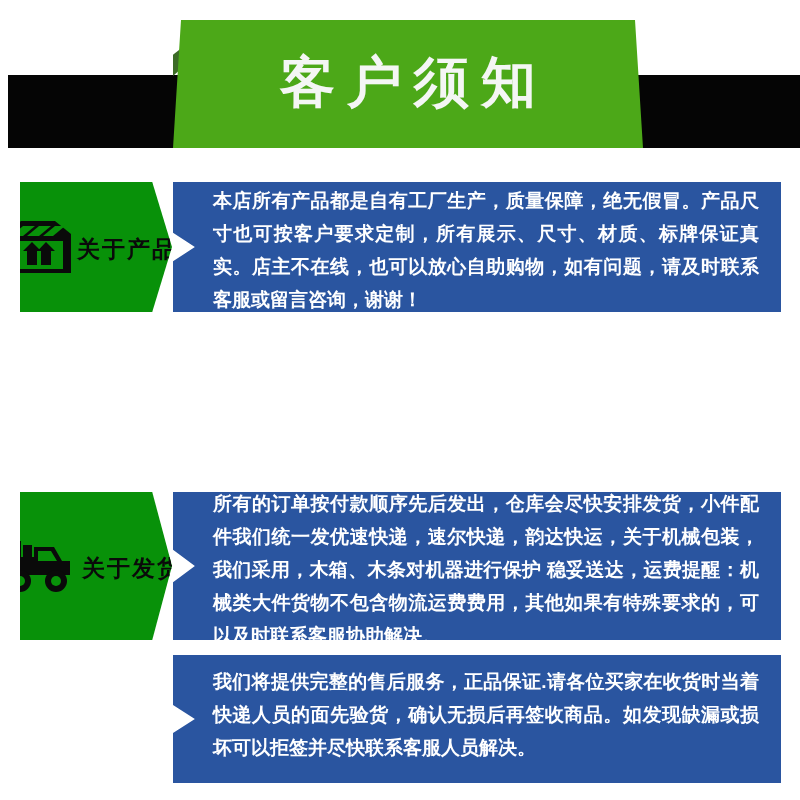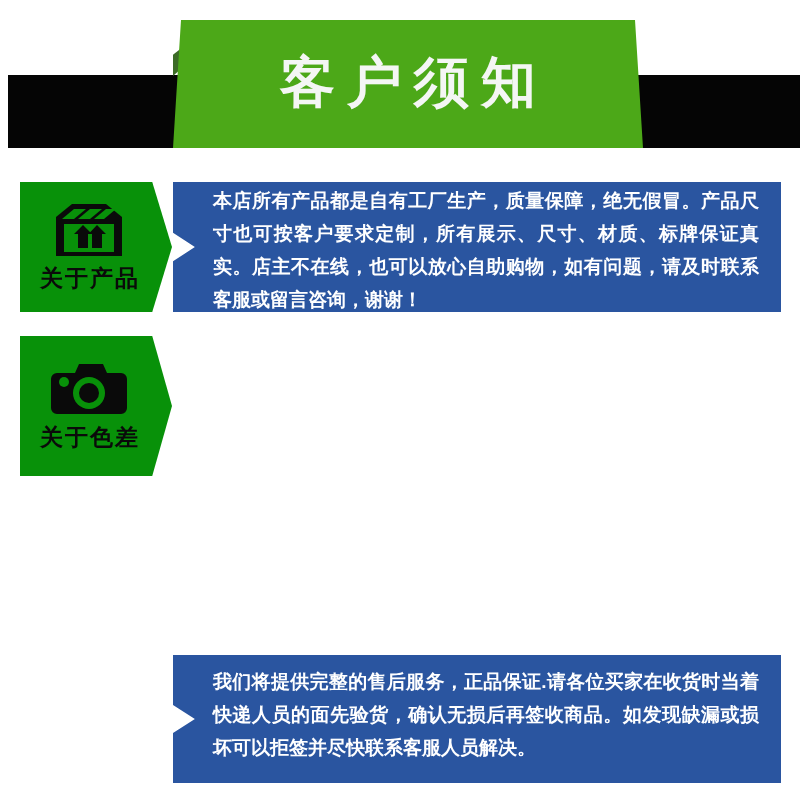--- a/index.html
+++ b/index.html
@@ -81,21 +81,21 @@
     width: 800px;
   }
   .tag {
     position: absolute;
     left: 20px;
     top: 0;
     width: 152px;
     background: #089109;
     clip-path: polygon(0% 0%, 87% 0%, 100% 50%, 87% 100%, 0% 100%);
     display: flex;
-    flex-direction: column;
+    flex-direction: row;
     align-items: center;
     justify-content: center;
     box-sizing: border-box;
     padding-right: 14px;
   }
   .tag-icon {
     display: block;
     line-height: 0;
   }
   .tag-label {
@@ -167,34 +167,42 @@
         </svg>
       </span>
       <span class="tag-label">关于产品</span>
     </div>
     <div class="panel">
       <p class="panel-text">本店所有产品都是自有工厂生产，质量保障，绝无假冒。产品尺寸也可按客户要求定制，所有展示、尺寸、材质、标牌保证真实。店主不在线，也可以放心自助购物，如有问题，请及时联系客服或留言咨询，谢谢！</p>
     </div>
   </div>
 
   <div class="row" id="row-2">
+  </div>
+
+  <div class="row" id="row-3">
     <div class="tag">
       <span class="tag-icon">
-        <svg width="80" height="58" viewBox="0 0 80 58" xmlns="http://www.w3.org/2000/svg">
-          <path d="M30 4 L54 4 L58 13 L72 13 A6 6 0 0 1 78 19 L78 48 A6 6 0 0 1 72 54 L8 54 A6 6 0 0 1 2 48 L2 19 A6 6 0 0 1 8 13 L26 13 Z" fill="#0a0a0a"></path>
-          <circle cx="40" cy="33" r="16" fill="#089109"></circle>
-          <circle cx="40" cy="33" r="10" fill="#0a0a0a"></circle>
-          <circle cx="15" cy="22" r="5" fill="#089109"></circle>
+        <svg width="84" height="58" viewBox="0 0 84 58" xmlns="http://www.w3.org/2000/svg">
+          <rect x="16" y="4" width="9" height="16" fill="#0a0a0a"></rect>
+          <rect x="27" y="8" width="9" height="12" fill="#0a0a0a"></rect>
+          <path d="M38 10 L58 10 L66 24 L74 24 L74 38 L10 38 L10 22 L38 22 Z" fill="#0a0a0a"></path>
+          <path d="M42 14 L55 14 L61 24 L42 24 Z" fill="#089109"></path>
+          <rect x="10" y="20" width="32" height="6" fill="#0a0a0a"></rect>
+          <circle cx="24" cy="44" r="11" fill="#0a0a0a"></circle>
+          <circle cx="24" cy="44" r="5" fill="#089109"></circle>
+          <circle cx="60" cy="44" r="11" fill="#0a0a0a"></circle>
+          <circle cx="60" cy="44" r="5" fill="#089109"></circle>
         </svg>
       </span>
-      <span class="tag-label">关于色差</span>
-    </div>
-  </div>
-
-  <div class="row" id="row-3">
+      <span class="tag-label">关于发货</span>
+    </div>
+    <div class="panel">
+      <p class="panel-text">所有的订单按付款顺序先后发出，仓库会尽快安排发货，小件配件我们统一发优速快递，速尔快递，韵达快运，关于机械包装，我们采用，木箱、木条对机器进行保护 稳妥送达，运费提醒：机械类大件货物不包含物流运费费用，其他如果有特殊要求的，可以及时联系客服协助解决。</p>
+    </div>
   </div>
 
   <div class="row" id="row-4">
     <div class="panel">
       <p class="panel-text">我们将提供完整的售后服务，正品保证.请各位买家在收货时当着快递人员的面先验货，确认无损后再签收商品。如发现缺漏或损坏可以拒签并尽快联系客服人员解决。</p>
     </div>
   </div>
 
 </div>
 

